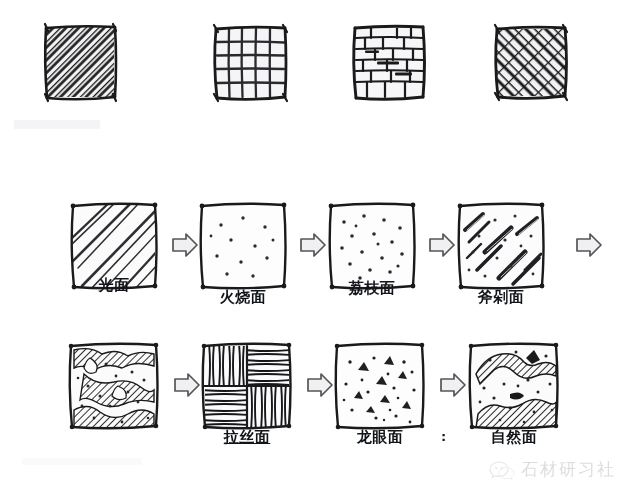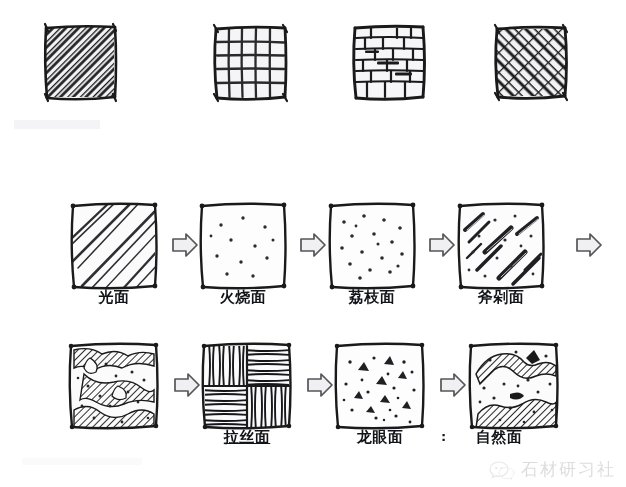--- a/index.html
+++ b/index.html
@@ -205,21 +205,21 @@
         <path d="M87 5 Q90 46 87 86"></path>
       </g>
       <g fill="#1a1a1a">
         <circle cx="5" cy="6" r="2.4"></circle>
           <circle cx="87" cy="5" r="2.4"></circle>
         <circle cx="6" cy="87" r="2.4"></circle>
           <circle cx="87" cy="86" r="2.4"></circle>
       </g>
     </svg>
   </div>
-  <div class="label" style="left:68px;top:288px;width:92px;">光面</div>
+  <div class="label" style="left:68px;top:276px;width:92px;">光面</div>
 
   <div class="arrow" style="left:171px;top:231px;width:28px;height:28px;">
     <svg viewBox="0 0 28 28" xmlns="http://www.w3.org/2000/svg">
       <path d="M2 8 H15 V3 L26 14 L15 25 V20 H2 Z" fill="#f0f0f2" stroke="#555559" stroke-width="1.7" stroke-linejoin="round"></path>
     </svg>
   </div>
 
   <div class="tile" style="left:197px;top:200px;width:92px;height:92px;">
     <svg viewBox="0 0 92 92" xmlns="http://www.w3.org/2000/svg">
       <rect x="5" y="5" width="82" height="82" fill="#fdfdfd"></rect>
@@ -289,21 +289,21 @@
         <path d="M87 5 Q90 46 87 86"></path>
       </g>
       <g fill="#1a1a1a">
         <circle cx="5" cy="6" r="2.4"></circle>
           <circle cx="87" cy="5" r="2.4"></circle>
         <circle cx="6" cy="87" r="2.4"></circle>
           <circle cx="87" cy="86" r="2.4"></circle>
       </g>
     </svg>
   </div>
-  <div class="label" style="left:326px;top:288px;width:92px;">荔枝面</div>
+  <div class="label" style="left:326px;top:279px;width:92px;">荔枝面</div>
 
   <div class="arrow" style="left:428px;top:231px;width:28px;height:28px;">
     <svg viewBox="0 0 28 28" xmlns="http://www.w3.org/2000/svg">
       <path d="M2 8 H15 V3 L26 14 L15 25 V20 H2 Z" fill="#f0f0f2" stroke="#555559" stroke-width="1.7" stroke-linejoin="round"></path>
     </svg>
   </div>
 
   <div class="tile" style="left:455px;top:200px;width:92px;height:92px;">
     <svg viewBox="0 0 92 92" xmlns="http://www.w3.org/2000/svg">
       <defs>
@@ -607,21 +607,21 @@
         <path d="M90 5 Q93 46 90 86"></path>
       </g>
       <g fill="#1a1a1a">
         <circle cx="5" cy="6" r="2.3"></circle>
           <circle cx="90" cy="5" r="2.3"></circle>
         <circle cx="6" cy="87" r="2.3"></circle>
           <circle cx="90" cy="86" r="2.3"></circle>
       </g>
     </svg>
   </div>
-  <div class="label" style="left:451px;top:428px;width:96px;">自然面</div>
+  <div class="label" style="left:466px;top:428px;width:96px;">自然面</div>
 
   <div class="wm wm-br">
     <span class="wm-bubble">
       <svg viewBox="0 0 26 20" xmlns="http://www.w3.org/2000/svg">
         <path d="M10 2 C4.8 2 1 5.3 1 9.2 C1 11.4 2.2 13.3 4.1 14.6 L3.3 17.4 L6.4 15.9 C7.5 16.2 8.7 16.4 10 16.4 C15.2 16.4 19 13.1 19 9.2 C19 5.3 15.2 2 10 2 Z" fill="none" stroke="#9a9aa0" stroke-width="1.2"></path>
         <circle cx="7.2" cy="8.2" r="1.1" fill="#9a9aa0"></circle>
         <circle cx="12.6" cy="8.2" r="1.1" fill="#9a9aa0"></circle>
         <path d="M17.5 7.5 C21.6 7.5 25 10 25 13 C25 14.7 23.9 16.2 22.3 17.2 L22.9 19.3 L20.4 18.2 C19.5 18.5 18.5 18.6 17.5 18.6 C13.4 18.6 10 16.1 10 13 C10 10 13.4 7.5 17.5 7.5 Z" fill="none" stroke="#b5b5bb" stroke-width="1"></path>
       </svg>
     </span>

